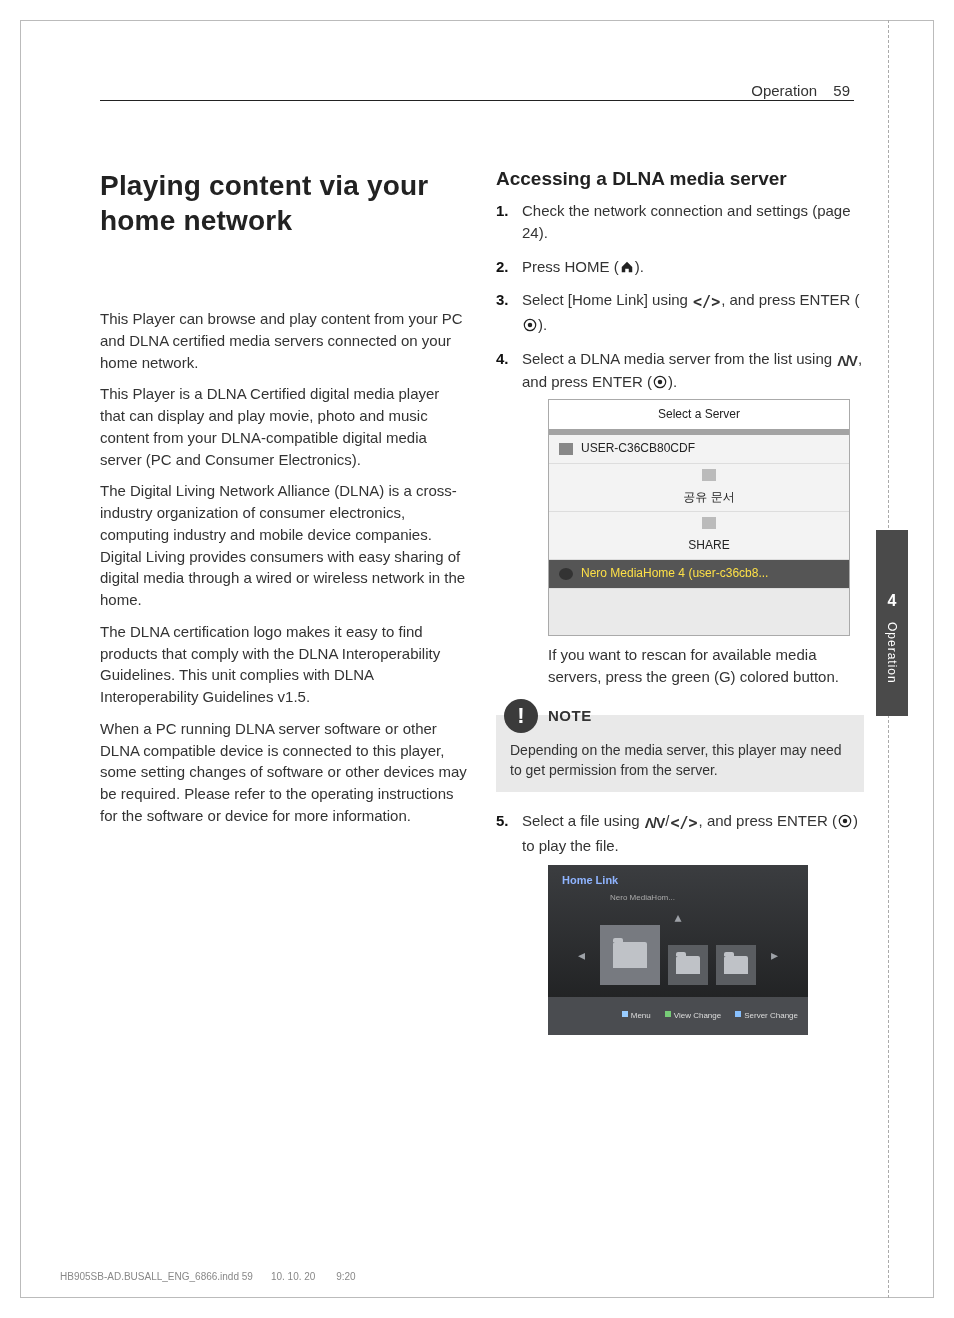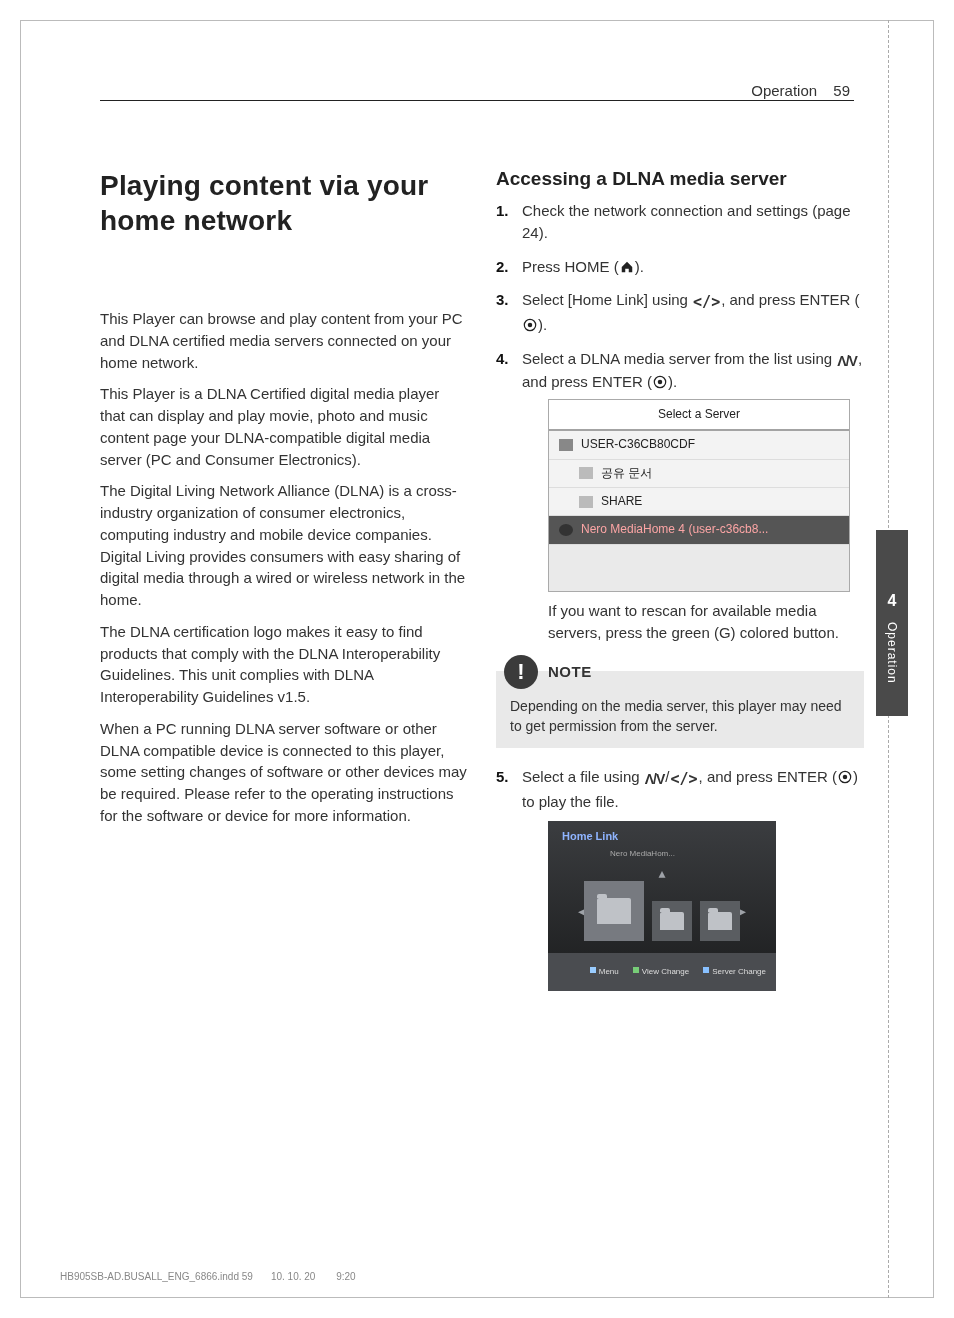--- a/index.html
+++ b/index.html
@@ -117,32 +117,32 @@
     font-size: 12px;
     color: #222;
     background: #eee;
     width: 300px;
   }
   .server-title {
     text-align: center;
     padding: 6px 0;
     font-size: 12px;
     background: #fff;
-    border-bottom: 2px solid #a3a3a3;
+    border-bottom: 6px solid #a3a3a3;
   }
   .server-row {
     display: flex;
     align-items: center;
     gap: 8px;
     padding: 5px 10px;
     border-bottom: 1px solid #ddd;
     background: #f3f3f3;
   }
-  .server-row.indent { padding-left: 30px; }
-  .server-row.sel { background: #555; color: #fca5a5; }
+  .server-row.indent { padding-left: 30px; flex-direction: column; }
+  .server-row.sel { background: #555; color: #fde047; }
   .server-row .ic {
     width: 14px; height: 12px;
     background: #888;
     display: inline-block;
   }
   .server-row.indent .ic { background: #bbb; }
   .server-row.sel .ic { background: #333; border-radius: 50%; }
   .server-blank { height: 46px; background: #eaeaea; }
   .rescan-note {
     font-size: 15px;
@@ -181,21 +181,21 @@
     font-family: "Trebuchet MS", Arial, sans-serif;
   }
   .note-text {
     font-size: 14px;
     line-height: 1.4;
     color: #333;
   }
   
   .homelink-panel {
     margin: 8px 0 0 26px;
-    width: 228px;
+    width: 260px;
     height: 170px;
     background: linear-gradient(#3b3d40, #1b1c1d);
     position: relative;
     font-size: 10px;
     color: #ddd;
   }
   .hl-title {
     position: absolute;
     top: 8px; left: 14px;
     font-size: 11px;
@@ -324,21 +324,21 @@
 </div>
 <div class="header-rule"></div>
 
 <div class="content">
   <div class="columns">
 
     <div class="col">
       <h1 class="title">Playing content via your home network</h1>
       <p class="body">This Player can browse and play content from your PC and DLNA certified media servers connected on your home network.</p>
 
-      <p class="body">This Player is a DLNA Certified digital media player that can display and play movie, photo and music content page your DLNA-compatible digital media server (PC and Consumer Electronics).</p>
+      <p class="body">This Player is a DLNA Certified digital media player that can display and play movie, photo and music content from your DLNA-compatible digital media server (PC and Consumer Electronics).</p>
       <p class="body">The Digital Living Network Alliance (DLNA) is a cross-industry organization of consumer electronics, computing industry and mobile device companies. Digital Living provides consumers with easy sharing of digital media through a wired or wireless network in the home.</p>
       <p class="body">The DLNA certification logo makes it easy to find products that comply with the DLNA Interoperability Guidelines. This unit complies with DLNA Interoperability Guidelines v1.5.</p>
       <p class="body">When a PC running DLNA server software or other DLNA compatible device is connected to this player, some setting changes of software or other devices may be required. Please refer to the operating instructions for the software or device for more information.</p>
     </div>
 
     <div class="col">
       <h2 class="subhead first">Accessing a DLNA media server</h2>
 
       <ol class="steps">
         <li>

